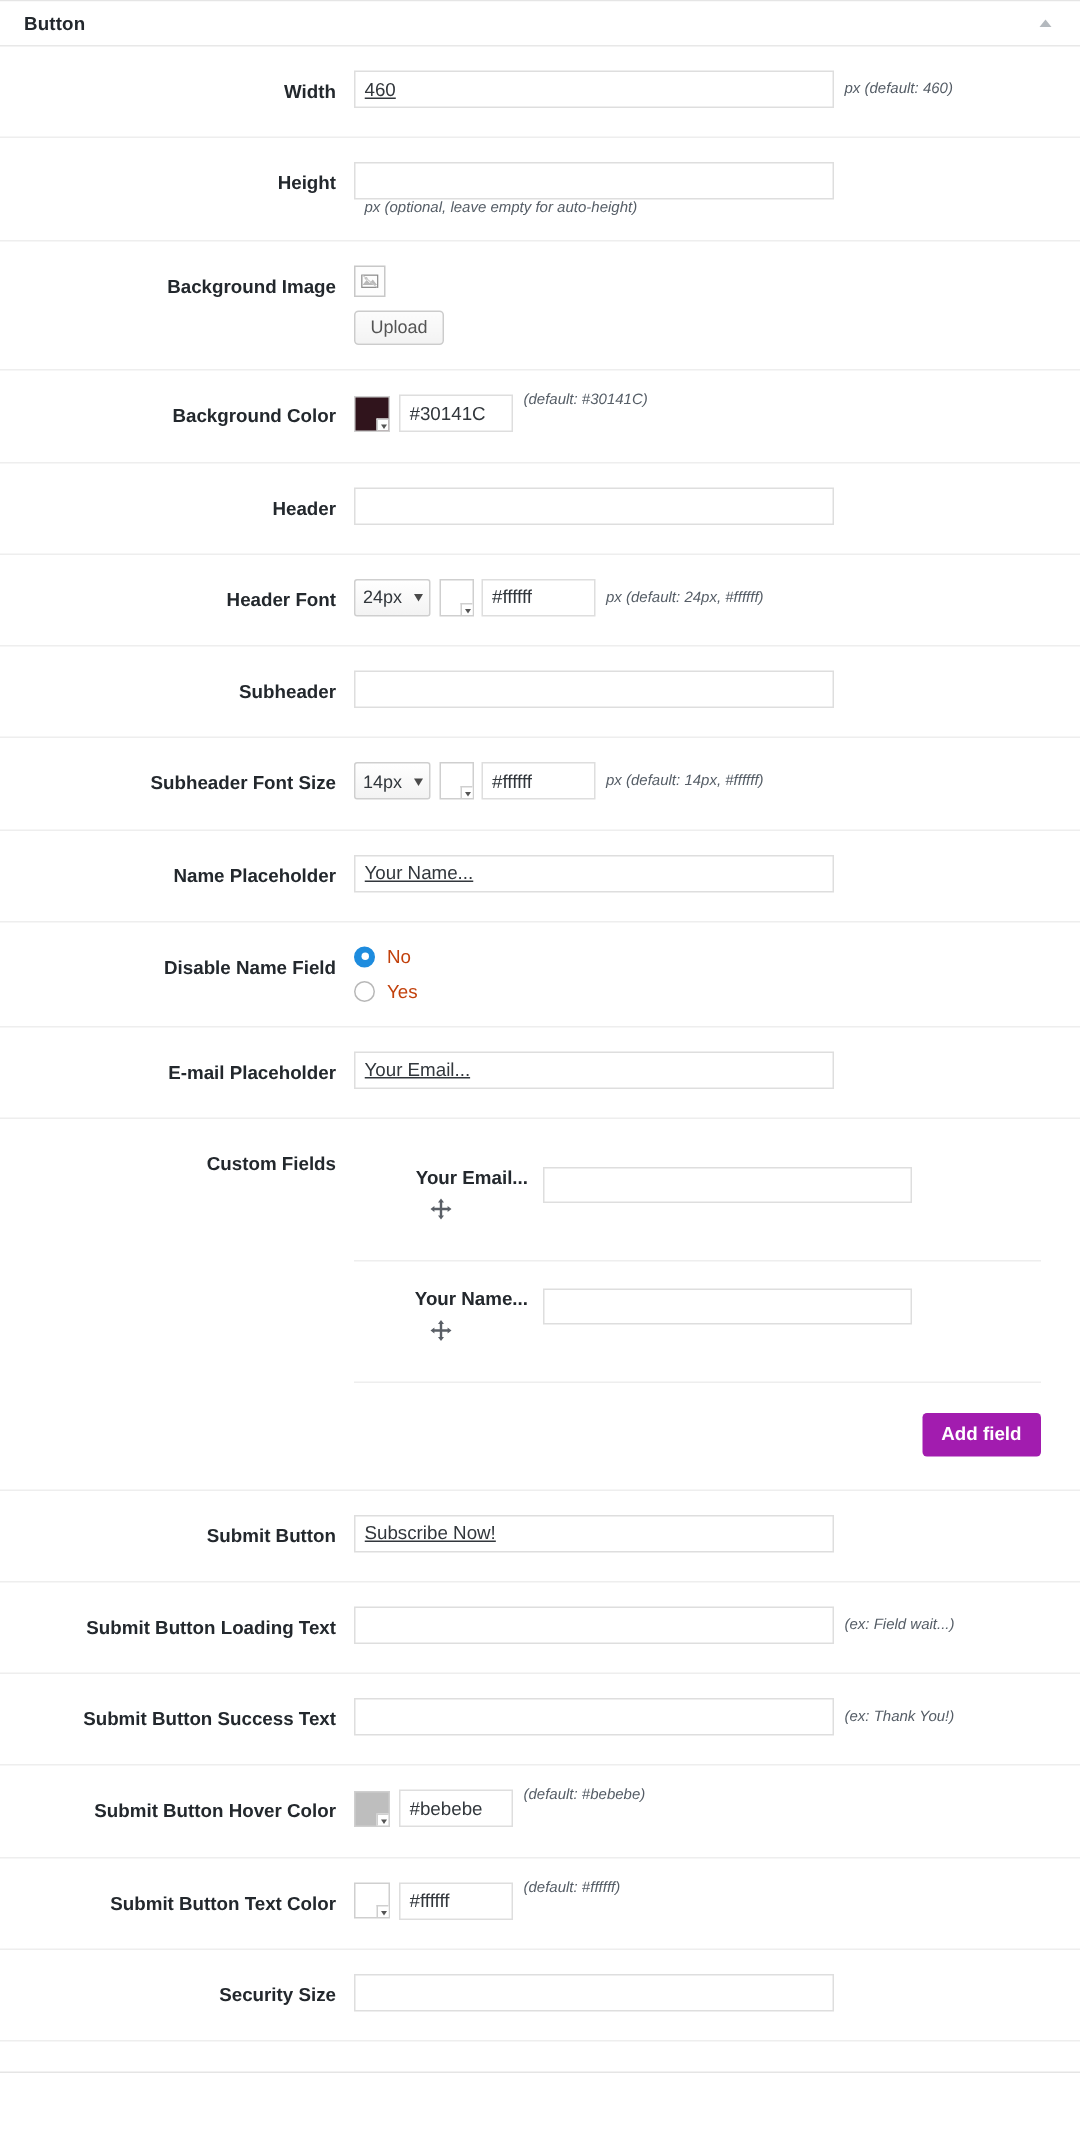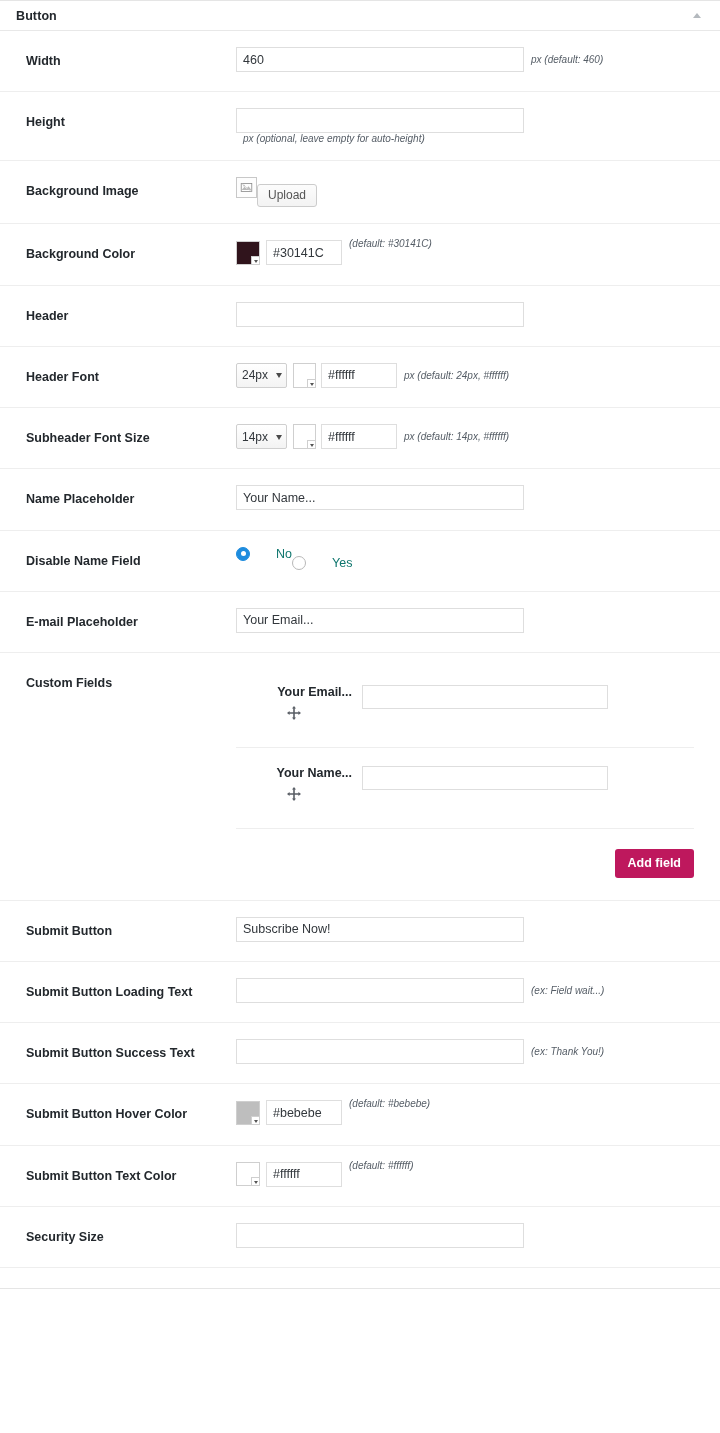--- a/index.html
+++ b/index.html
@@ -61,47 +61,48 @@
   .row:last-child { border-bottom: none; }
   .row-label {
     width: 236px;
     min-width: 236px;
     box-sizing: border-box;
     padding: 22px 12px 22px 26px;
     font-size: 12.5px;
     font-weight: 700;
     color: #23282d;
     line-height: 1.3;
+    text-align: right;
   }
   .row-field {
     flex: 1;
     box-sizing: border-box;
     padding: 16px 10px 16px 0;
     display: flex;
     align-items: center;
     flex-wrap: wrap;
   }
   .row-field.col {
-    flex-direction: row;
-    align-items: flex-end;
+    flex-direction: column;
+    align-items: flex-start;
   }
   
   input[type="text"] {
     font-family: "Liberation Sans", sans-serif;
     font-size: 12.5px;
     color: #32373c;
     border: 1px solid #dedede;
     background: #fff;
     box-sizing: border-box;
     height: 25px;
     padding: 2px 6px;
     border-radius: 0;
     outline: none;
   }
-  input.wide { width: 288px; }
+  input.wide { width: 320px; text-decoration: underline; }
   input.hex { width: 76px; text-align: left; }
   input.cf { width: 246px; height: 24px; }
   .hint {
     font-size: 10px;
     font-style: italic;
     color: #555d66;
     margin-left: 7px;
     white-space: nowrap;
   }
   .hint.sup {
@@ -216,21 +217,21 @@
     background: #1e8cde;
   }
   .radio.checked::after {
     content: "";
     position: absolute;
     left: 3.5px; top: 3.5px;
     width: 5px; height: 5px;
     border-radius: 50%;
     background: #fff;
   }
-  .radio-label { font-size: 12.5px; color: #0f766e; margin-left: 18px; }
+  .radio-label { font-size: 12.5px; color: #c2410c; }
   
   .cf-wrap {
     flex: 1;
     box-sizing: border-box;
     padding: 14px 26px 14px 0;
   }
   .cf-row {
     display: flex;
     align-items: flex-start;
     border-bottom: 1px solid #eeeeee;
@@ -346,20 +347,26 @@
         <span class="sel-caret"></span>
       </span>
       <span class="swatch sm" id="sw-hf" style="background: rgb(255, 255, 255);">
         <span class="corner"></span>
       </span>
       <input type="text" class="hex" value="#ffffff" style="">
       <span class="hint">px (default: 24px, #ffffff)</span>
     </div>
   </div>
 
+  <div class="row">
+    <div class="row-label">Subheader</div>
+    <div class="row-field">
+      <input type="text" class="wide" value="" style="">
+    </div>
+  </div>
 
   <div class="row">
     <div class="row-label">Subheader Font Size</div>
     <div class="row-field">
       <span class="fs-select">
         <span>14px</span>
         <span class="sel-caret"></span>
       </span>
       <span class="swatch sm" id="sw-shf" style="background: rgb(255, 255, 255);">
         <span class="corner"></span>
@@ -419,21 +426,21 @@
           <span class="drag-handle">
             <svg width="16" height="16" viewBox="0 0 16 16" aria-hidden="true">
               <path d="M8 1 L10 3.6 L8.8 3.6 L8.8 7.2 L12.4 7.2 L12.4 6 L15 8 L12.4 10 L12.4 8.8 L8.8 8.8 L8.8 12.4 L10 12.4 L8 15 L6 12.4 L7.2 12.4 L7.2 8.8 L3.6 8.8 L3.6 10 L1 8 L3.6 6 L3.6 7.2 L7.2 7.2 L7.2 3.6 L6 3.6 Z" fill="#5a5f66"></path>
             </svg>
           </span>
         </div>
         <input type="text" class="cf" value="" style="">
       </div>
 
       <div class="cf-actions">
-        <button class="btn-add" style="background: #be185d;">Add field</button>
+        <button class="btn-add" style="background: #a21caf;">Add field</button>
       </div>
     </div>
   </div>
 
   <div class="row">
     <div class="row-label">Submit Button</div>
     <div class="row-field">
       <input type="text" class="wide" value="Subscribe Now!" style="">
     </div>
   </div>

